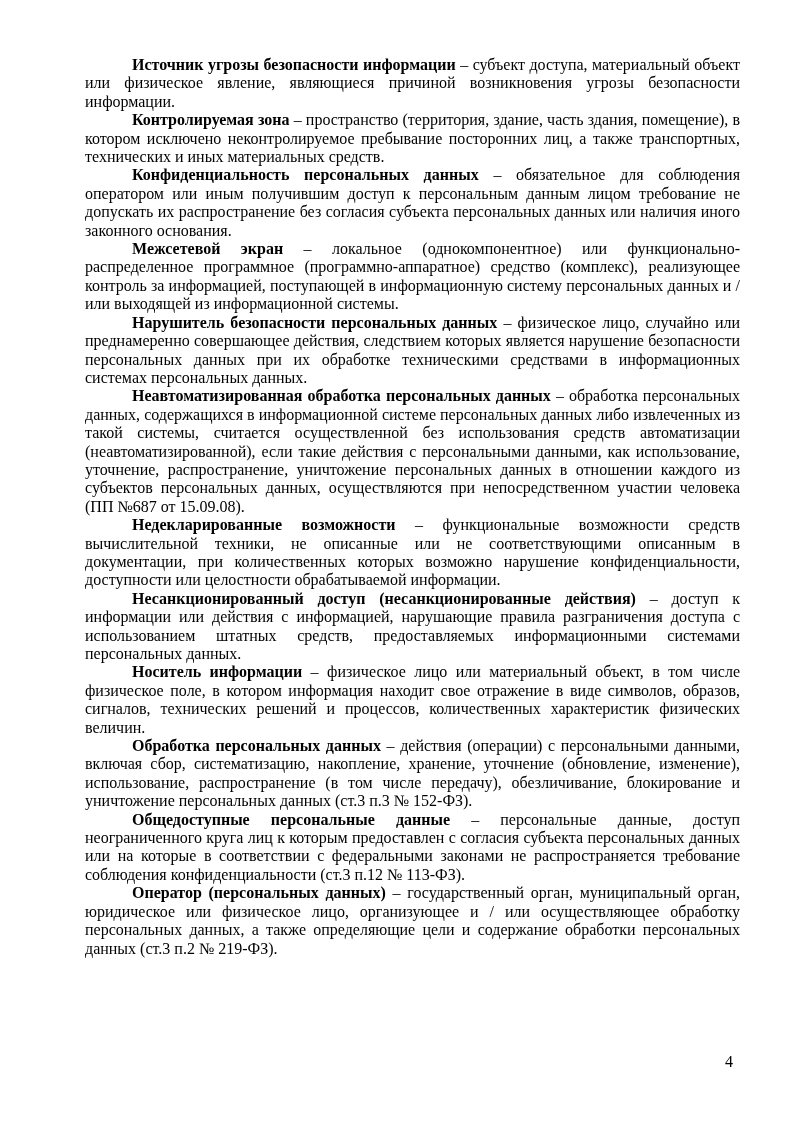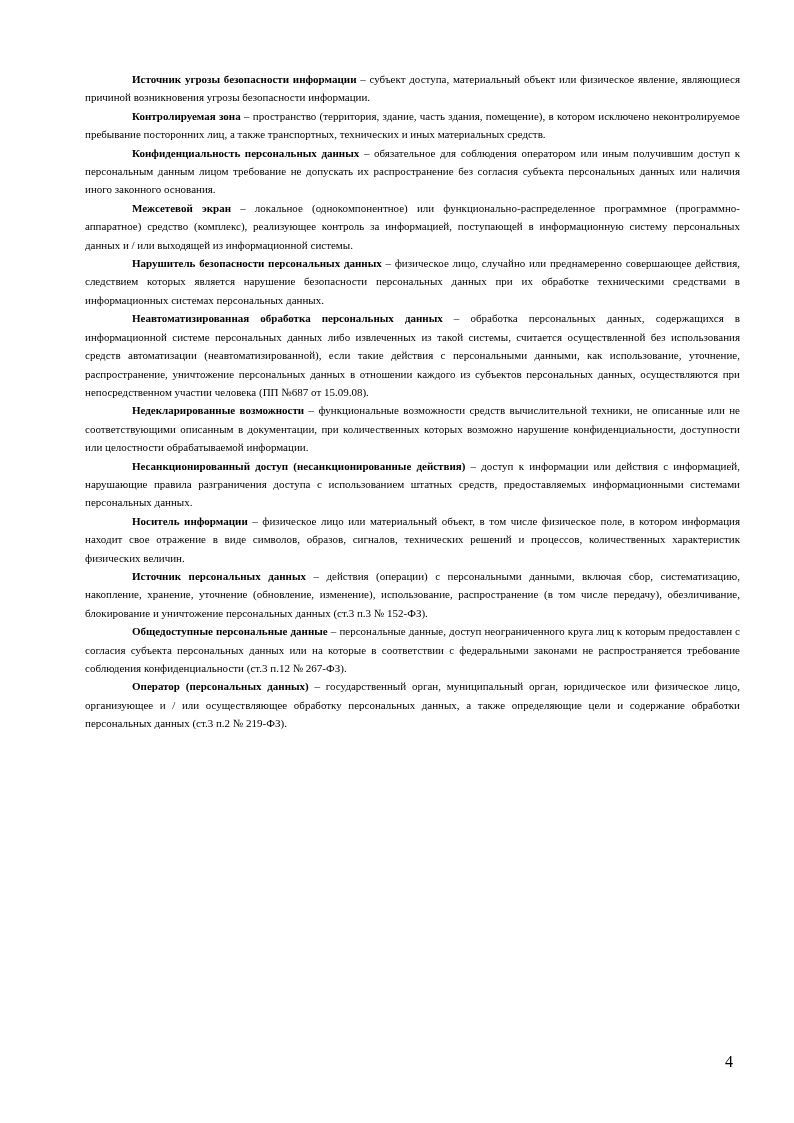--- a/index.html
+++ b/index.html
@@ -16,23 +16,23 @@
     color: #000000;
   }
   .page {
     position: absolute;
     inset: 0;
     background: #ffffff;
   }
   .content {
     position: absolute;
     left: 85px;
-    top: 70px;
+    top: 56px;
     width: 655px;
-    font-size: 11px;
+    font-size: 16px;
     line-height: 18.4px;
     text-align: justify;
   }
   .para {
     margin: 0;
     text-indent: 47px;
   }
   .term {
     font-weight: bold;
   }
@@ -92,27 +92,27 @@
       <span class="def">– доступ к информации или действия с информацией, нарушающие правила разграничения доступа с использованием штатных средств, предоставляемых информационными системами персональных данных.</span>
     </p>
 
     <p class="para">
       <span class="term">Носитель информации</span>
       <span class="def">– физическое лицо или материальный объект, в том числе физическое поле, в котором информация находит свое отражение в виде символов, образов, сигналов, технических решений и процессов, количественных характеристик физических величин.</span>
     </p>
 
 
     <p class="para">
-      <span class="term">Источник персональных данных</span>
+      <span class="term">Обработка персональных данных</span>
       <span class="def">– действия (операции) с персональными данными, включая сбор, систематизацию, накопление, хранение, уточнение (обновление, изменение), использование, распространение (в том числе передачу), обезличивание, блокирование и уничтожение персональных данных (ст.3 п.3 № 152-ФЗ).</span>
     </p>
 
     <p class="para">
       <span class="term">Общедоступные персональные данные</span>
-      <span class="def">– персональные данные, доступ неограниченного круга лиц к которым предоставлен с согласия субъекта персональных данных или на которые в соответствии с федеральными законами не распространяется требование соблюдения конфиденциальности (ст.3 п.12 № 267-ФЗ).</span>
+      <span class="def">– персональные данные, доступ неограниченного круга лиц к которым предоставлен с согласия субъекта персональных данных или на которые в соответствии с федеральными законами не распространяется требование соблюдения конфиденциальности (ст.3 п.12 № 113-ФЗ).</span>
     </p>
 
     <p class="para">
       <span class="term">Оператор (персональных данных)</span>
       <span class="def">– государственный орган, муниципальный орган, юридическое или физическое лицо, организующее и / или осуществляющее обработку персональных данных, а также определяющие цели и содержание обработки персональных данных (ст.3 п.2 № 219-ФЗ).</span>
     </p>
 
   </div>
 
   <div class="footer">4</div>

